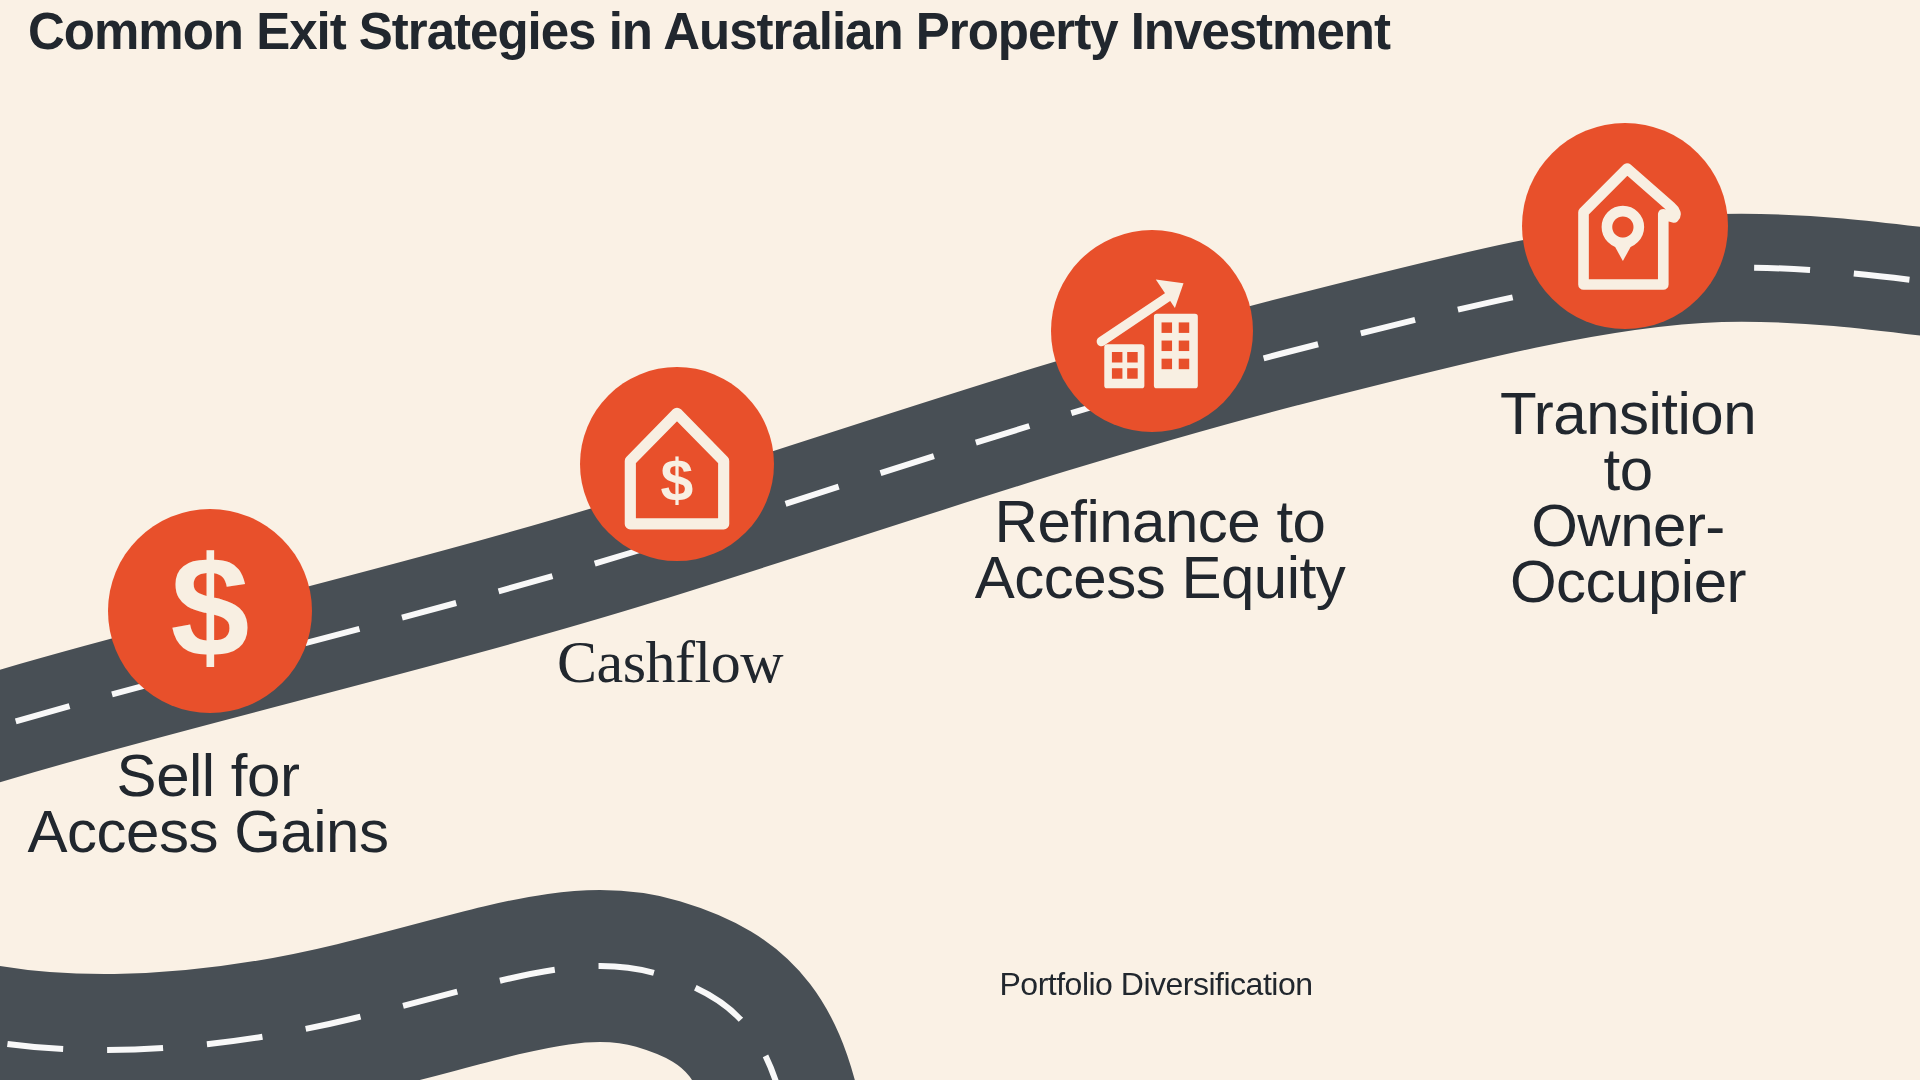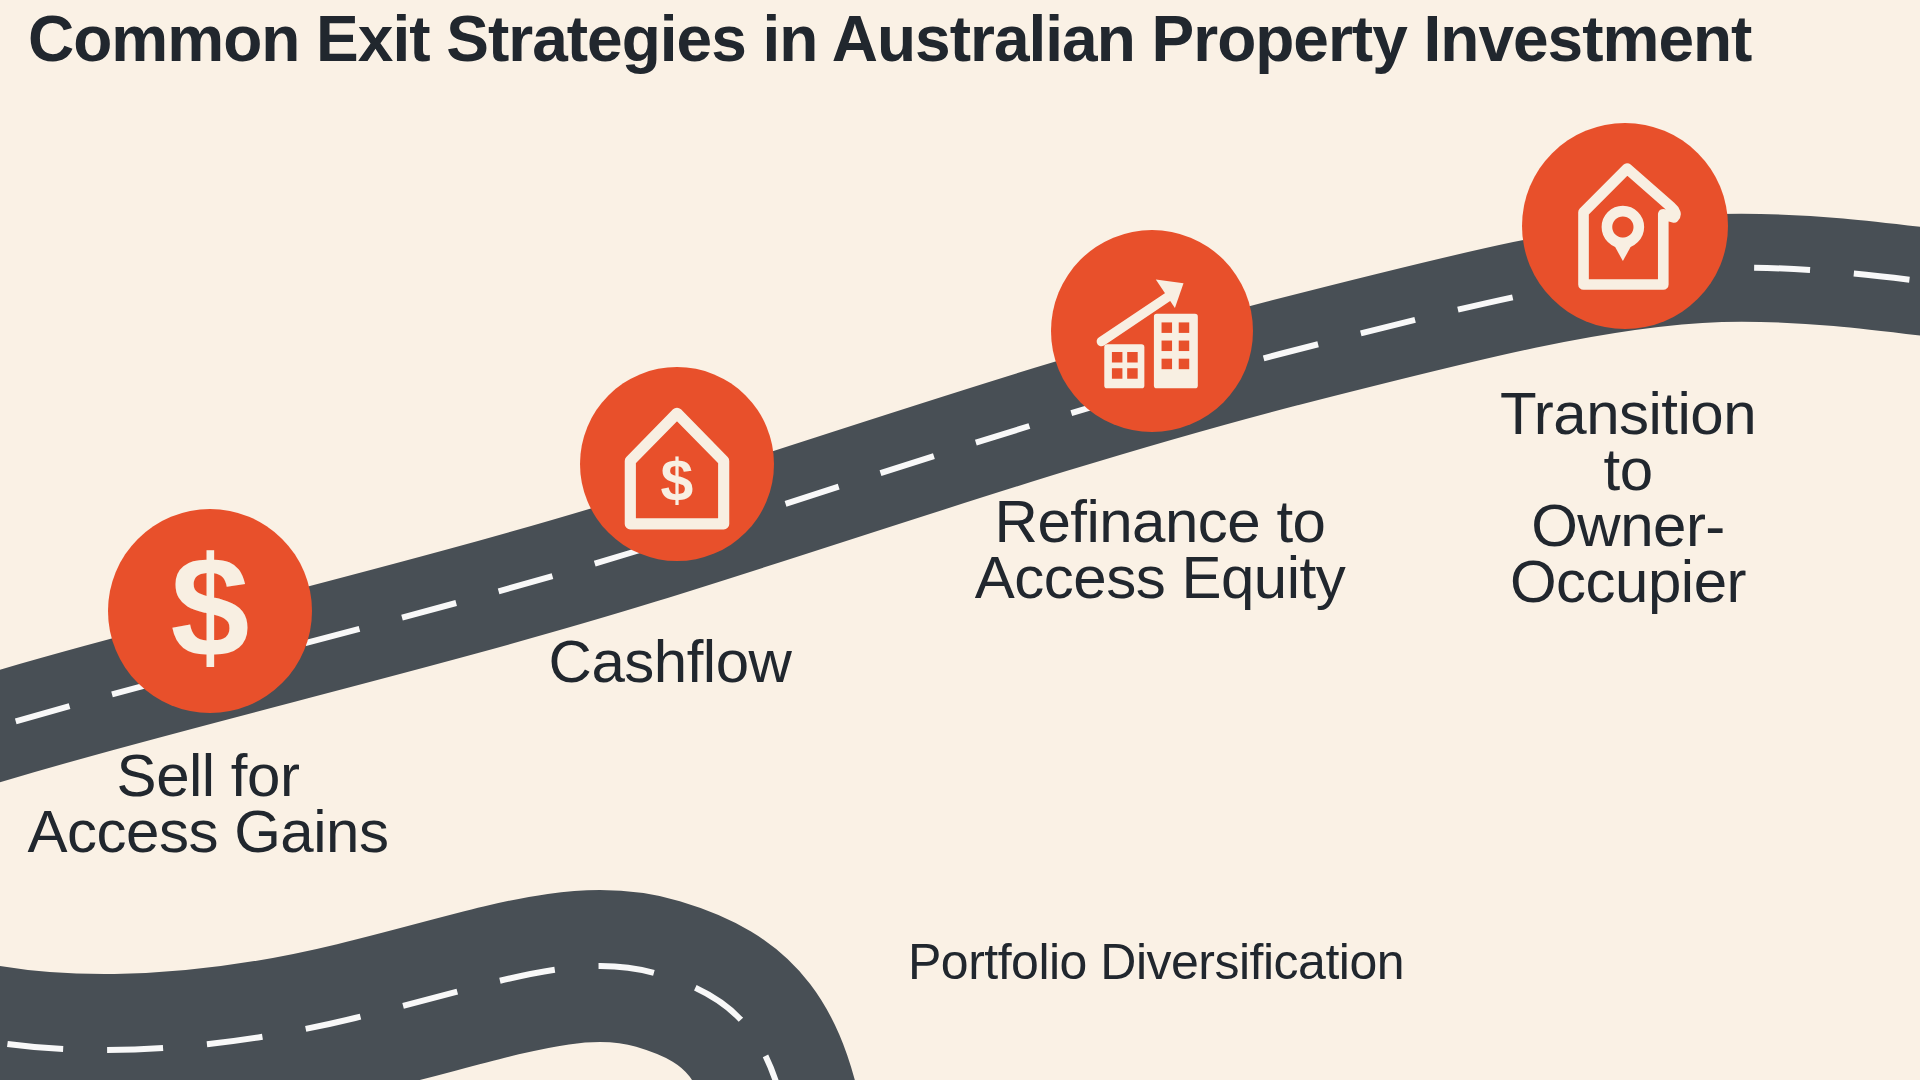--- a/index.html
+++ b/index.html
@@ -30,21 +30,21 @@
   }
   .road-base { fill: none; stroke: var(--road); }
   .road-dashline {
     fill: none; stroke: var(--dash);
     stroke-width: 6; stroke-dasharray: 56 44;
     opacity: 0.96;
   }
   .page-title {
     position: absolute;
     left: 28px; top: 2px;
-    font-size: 64px;
+    font-size: 51px;
     font-weight: bold;
     letter-spacing: -1px;
     color: var(--text);
     white-space: nowrap;
   }
   .milestone-circle {
     position: absolute;
     background: var(--accent);
     border-radius: 50%;
     display: flex;
@@ -76,24 +76,24 @@
     position: absolute;
     transform: translateX(-50%);
     text-align: center;
     color: var(--text);
     font-size: 60px;
     letter-spacing: -0.5px;
     line-height: 56px;
     white-space: pre-line;
   }
   .label-1 { left: 208px;  top: 748px; }
-  .label-2 { left: 670px;  top: 634px; }
+  .label-2 { left: 670px;  top: 634px; font-family: Liberation Serif, serif; }
   .label-3 { left: 1160px; top: 494px; }
   .label-4 { left: 1628px; top: 386px; }
-  .label-5 { left: 1156px; top: 934px; font-size: 50px; }
+  .label-5 { left: 1156px; top: 956px; font-size: 32px; }
 </style>
 </head>
 <body>
 
 <div class="stage">
 
   <svg class="roads" viewBox="0 0 1920 1080" aria-hidden="true">
 
     <path class="road-base" stroke-width="152" d="M -90 1022 C 30 1062, 190 1058, 355 1018 C 495 984, 578 950, 658 974 C 742 999, 774 1040, 792 1150"></path>
     <path class="road-dashline" d="M -90 1022 C 30 1062, 190 1058, 355 1018 C 495 984, 578 950, 658 974 C 742 999, 774 1040, 792 1150"></path>

